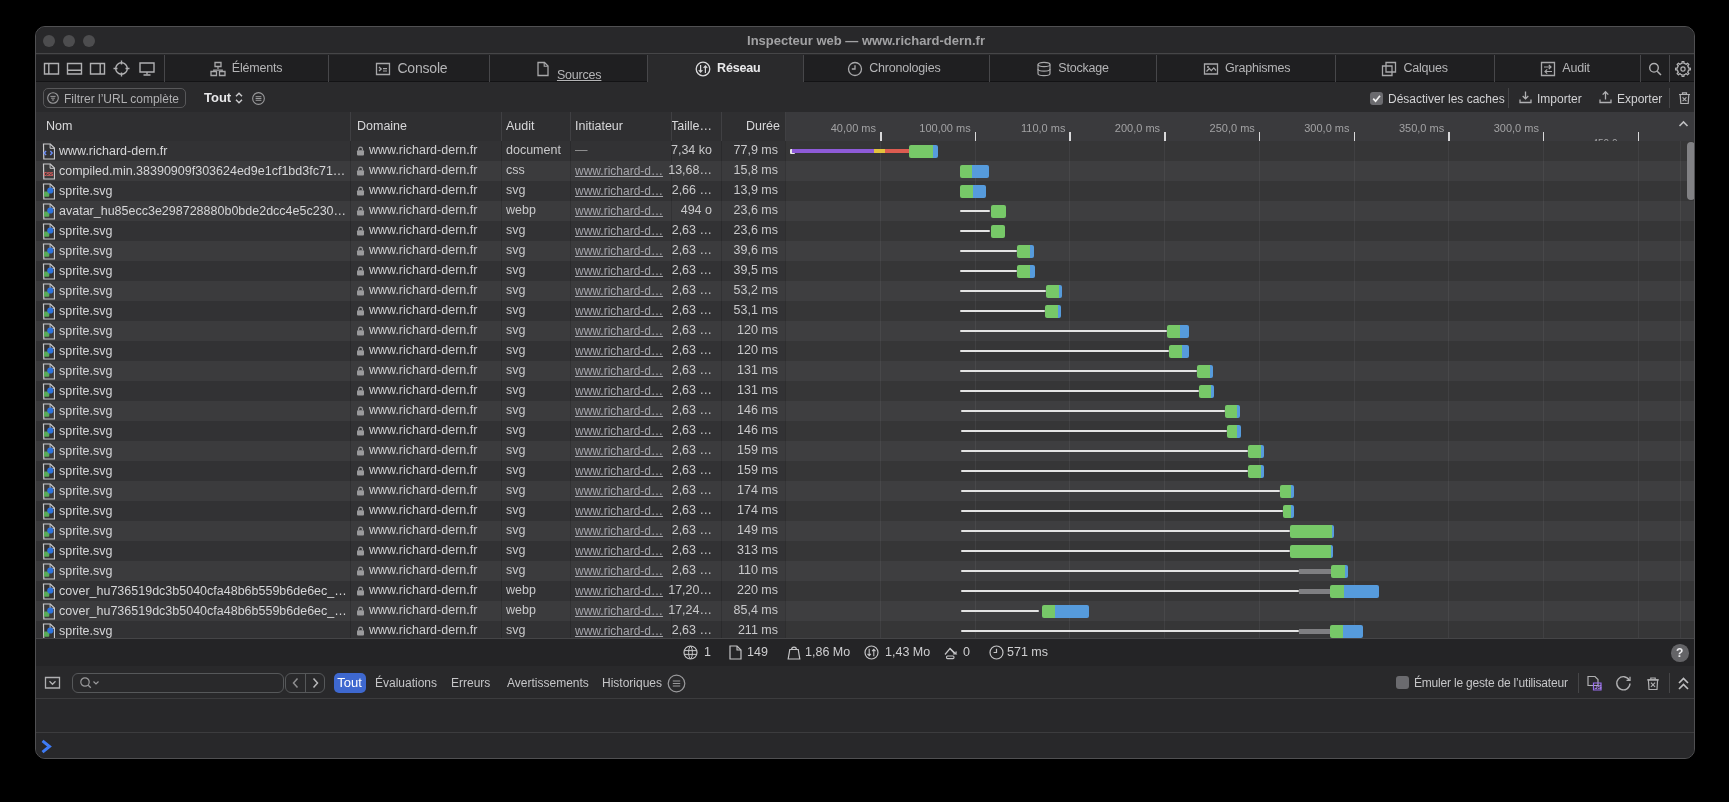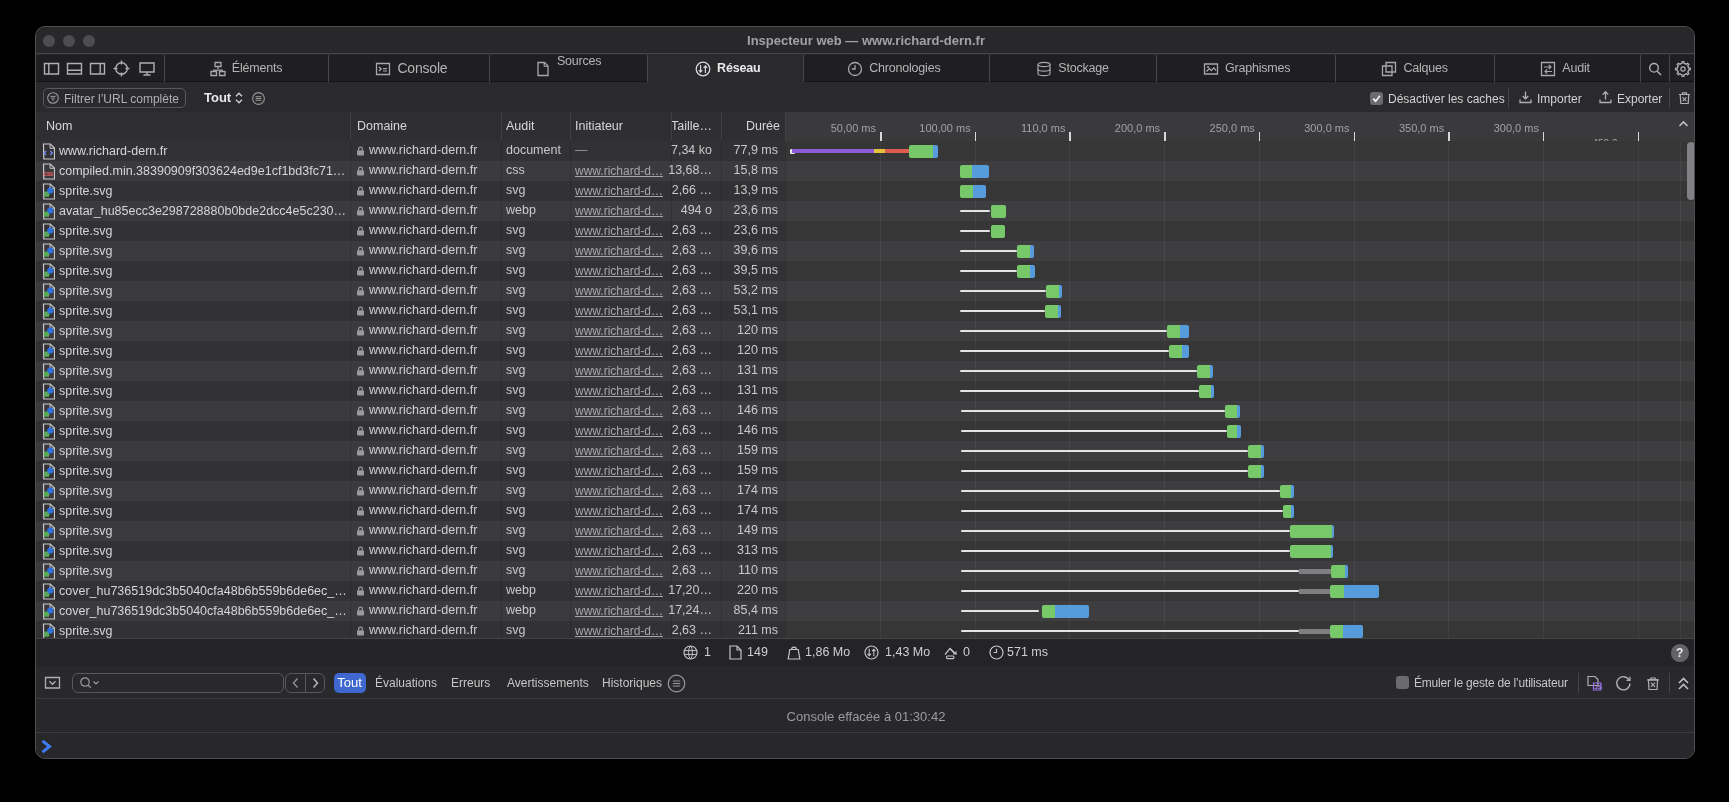--- a/index.html
+++ b/index.html
@@ -41,21 +41,21 @@
       <path d="M1.5,2.5h13v11h-13z" stroke="#a8a8aa" stroke-width="1.3" fill="none"></path>
       <path d="M4,6l2.2,2-2.2,2" stroke="#a8a8aa" stroke-width="1.3" fill="none"></path>
       <path d="M8,10h4M8,7.6h4" stroke="#a8a8aa" stroke-width="1.2" fill="none"></path>
     </svg>
 <div style="position:absolute;left:361.45px;top:33.5px;color:#b5b5b7;font-size:14px;line-height:15.5px;white-space:nowrap;letter-spacing:-0.2px;">Console</div>
 <div style="position:absolute;left:453px;top:28px;width:1px;height:27px;background:#47474a;"></div>
 <svg style="position:absolute;left:498.95px;top:33.5px;" width="16" height="16" viewBox="0 0 16 16" fill="none">
       <path d="M3,1.5h6.5l3.5,3.5v9.5h-10z" stroke="#a8a8aa" stroke-width="1.3" fill="none"></path>
       <path d="M9.2,1.7v3.6h3.6" stroke="#a8a8aa" stroke-width="1.1" fill="none"></path>
     </svg>
-<div style="position:absolute;left:520.95px;top:27px;color:#b5b5b7;font-size:12.5px;line-height:15.5px;white-space:nowrap;letter-spacing:-0.2px;">Sources</div>
+<div style="position:absolute;left:520.95px;top:41px;color:#b5b5b7;font-size:12.5px;line-height:15.5px;white-space:nowrap;letter-spacing:-0.2px;text-decoration:underline;">Sources</div>
 <div style="position:absolute;left:611px;top:28px;width:156px;height:27px;background:#2a2a2c;"></div>
 <div style="position:absolute;left:611px;top:28px;width:1px;height:27px;background:#47474a;"></div>
 <svg style="position:absolute;left:659.1px;top:33.5px;" width="16" height="16" viewBox="0 0 16 16" fill="none">
       <path d="M8,1.2a6.8,6.8 0 1 1 0,13.6a6.8,6.8 0 1 1 0,-13.6z" stroke="#d8d8da" stroke-width="1.3" fill="none"></path>
       <path d="M5.6,4v7M3.8,9.2l1.8,1.9 1.8,-1.9" stroke="#d8d8da" stroke-width="1.2" fill="none"></path>
       <path d="M10.4,12v-7M8.6,6.8l1.8,-1.9 1.8,1.9" stroke="#d8d8da" stroke-width="1.2" fill="none"></path>
     </svg>
 <div style="position:absolute;left:681.1px;top:33.5px;color:#e9e9eb;font-size:12.5px;line-height:15.5px;white-space:nowrap;letter-spacing:-0.2px;font-weight:bold;">Réseau</div>
 <div style="position:absolute;left:767px;top:28px;width:1px;height:27px;background:#47474a;"></div>
 <svg style="position:absolute;left:811.2px;top:33.5px;" width="16" height="16" viewBox="0 0 16 16" fill="none">
@@ -146,21 +146,21 @@
 <div style="position:absolute;left:470px;top:92px;color:#d8d8da;font-size:12.5px;line-height:15.5px;white-space:nowrap;">Audit</div>
 <div style="position:absolute;left:539px;top:92px;color:#d8d8da;font-size:12.5px;line-height:15.5px;white-space:nowrap;">Initiateur</div>
 <div style="position:absolute;right:982px;top:92px;color:#d8d8da;font-size:12.5px;line-height:15.5px;white-space:nowrap;">Taille…</div>
 <div style="position:absolute;right:914px;top:92px;color:#d8d8da;font-size:12.5px;line-height:15.5px;white-space:nowrap;">Durée</div>
 <div style="position:absolute;left:313.5px;top:85px;width:1px;height:29px;background:#404043;"></div>
 <div style="position:absolute;left:464.5px;top:85px;width:1px;height:29px;background:#404043;"></div>
 <div style="position:absolute;left:533.5px;top:85px;width:1px;height:29px;background:#404043;"></div>
 <div style="position:absolute;left:635px;top:85px;width:1px;height:29px;background:#404043;"></div>
 <div style="position:absolute;left:685px;top:85px;width:1px;height:29px;background:#404043;"></div>
 <div style="position:absolute;left:749px;top:85px;width:1px;height:29px;background:#404043;"></div>
-<div style="position:absolute;right:818.0px;top:94px;color:#a2a2a4;font-size:11px;line-height:14px;white-space:nowrap;">50,00 ms</div>
+<div style="position:absolute;right:818.0px;top:94px;color:#a2a2a4;font-size:11px;line-height:14px;white-space:nowrap;">40,00 ms</div>
 <div style="position:absolute;left:844.0px;top:105px;width:1.5px;height:9px;background:#d8d8da;"></div>
 <div style="position:absolute;right:723.3px;top:94px;color:#a2a2a4;font-size:11px;line-height:14px;white-space:nowrap;">100,00 ms</div>
 <div style="position:absolute;left:938.7px;top:105px;width:1.5px;height:9px;background:#d8d8da;"></div>
 <div style="position:absolute;right:628.5999999999999px;top:94px;color:#a2a2a4;font-size:11px;line-height:14px;white-space:nowrap;">110,0 ms</div>
 <div style="position:absolute;left:1033.4px;top:105px;width:1.5px;height:9px;background:#d8d8da;"></div>
 <div style="position:absolute;right:533.9000000000001px;top:94px;color:#a2a2a4;font-size:11px;line-height:14px;white-space:nowrap;">200,0 ms</div>
 <div style="position:absolute;left:1128.1px;top:105px;width:1.5px;height:9px;background:#d8d8da;"></div>
 <div style="position:absolute;right:439.20000000000005px;top:94px;color:#a2a2a4;font-size:11px;line-height:14px;white-space:nowrap;">250,0 ms</div>
 <div style="position:absolute;left:1222.8px;top:105px;width:1.5px;height:9px;background:#d8d8da;"></div>
 <div style="position:absolute;right:344.5px;top:94px;color:#a2a2a4;font-size:11px;line-height:14px;white-space:nowrap;">300,0 ms</div>
@@ -812,17 +812,16 @@
       <path d="M2.2,4.8h11.6" stroke="#b0b0b2" stroke-width="1.2" fill="none"></path>
       <path d="M5.8,4.5V3h4.4v1.5" stroke="#b0b0b2" stroke-width="1.2" fill="none"></path>
       <path d="M5.9,7.6l4.2,4.2M10.1,7.6l-4.2,4.2" stroke="#b0b0b2" stroke-width="1.1" fill="none"></path>
     </svg>
 <div style="position:absolute;left:1633px;top:646px;width:1px;height:20px;background:#454547;"></div>
 <svg style="position:absolute;left:1640px;top:648px;" width="15" height="16" viewBox="0 0 15 16" fill="none">
       <path d="M3,8l4.5,-4.5L12,8" stroke="#c0c0c2" stroke-width="1.6" fill="none"></path>
       <path d="M3,14l4.5,-4.5L12,14" stroke="#c0c0c2" stroke-width="1.6" fill="none"></path>
     </svg>
 <div style="position:absolute;left:0px;top:672px;width:1660px;height:34px;background:#28282a;border-bottom:1px solid #3c3c3e;"></div>
-<div style="position:absolute;left:0px;top:682px;color:#9b9b9d;font-size:13px;line-height:16px;white-space:nowrap;width:1660px;text-align:center;">Console effacée à 01:30:42</div>
 <div style="position:absolute;left:0px;top:706px;width:1660px;height:27px;background:#28282a;"></div>
 <svg style="position:absolute;left:4px;top:711.5px;" width="13" height="15" viewBox="0 0 13 15" fill="none">
       <path d="M2.5,1.8L9.5,7.5 2.5,13.2" stroke="#3e7bf5" stroke-width="3.0" fill="none"></path>
     </svg>
 </div>
 </body></html>

